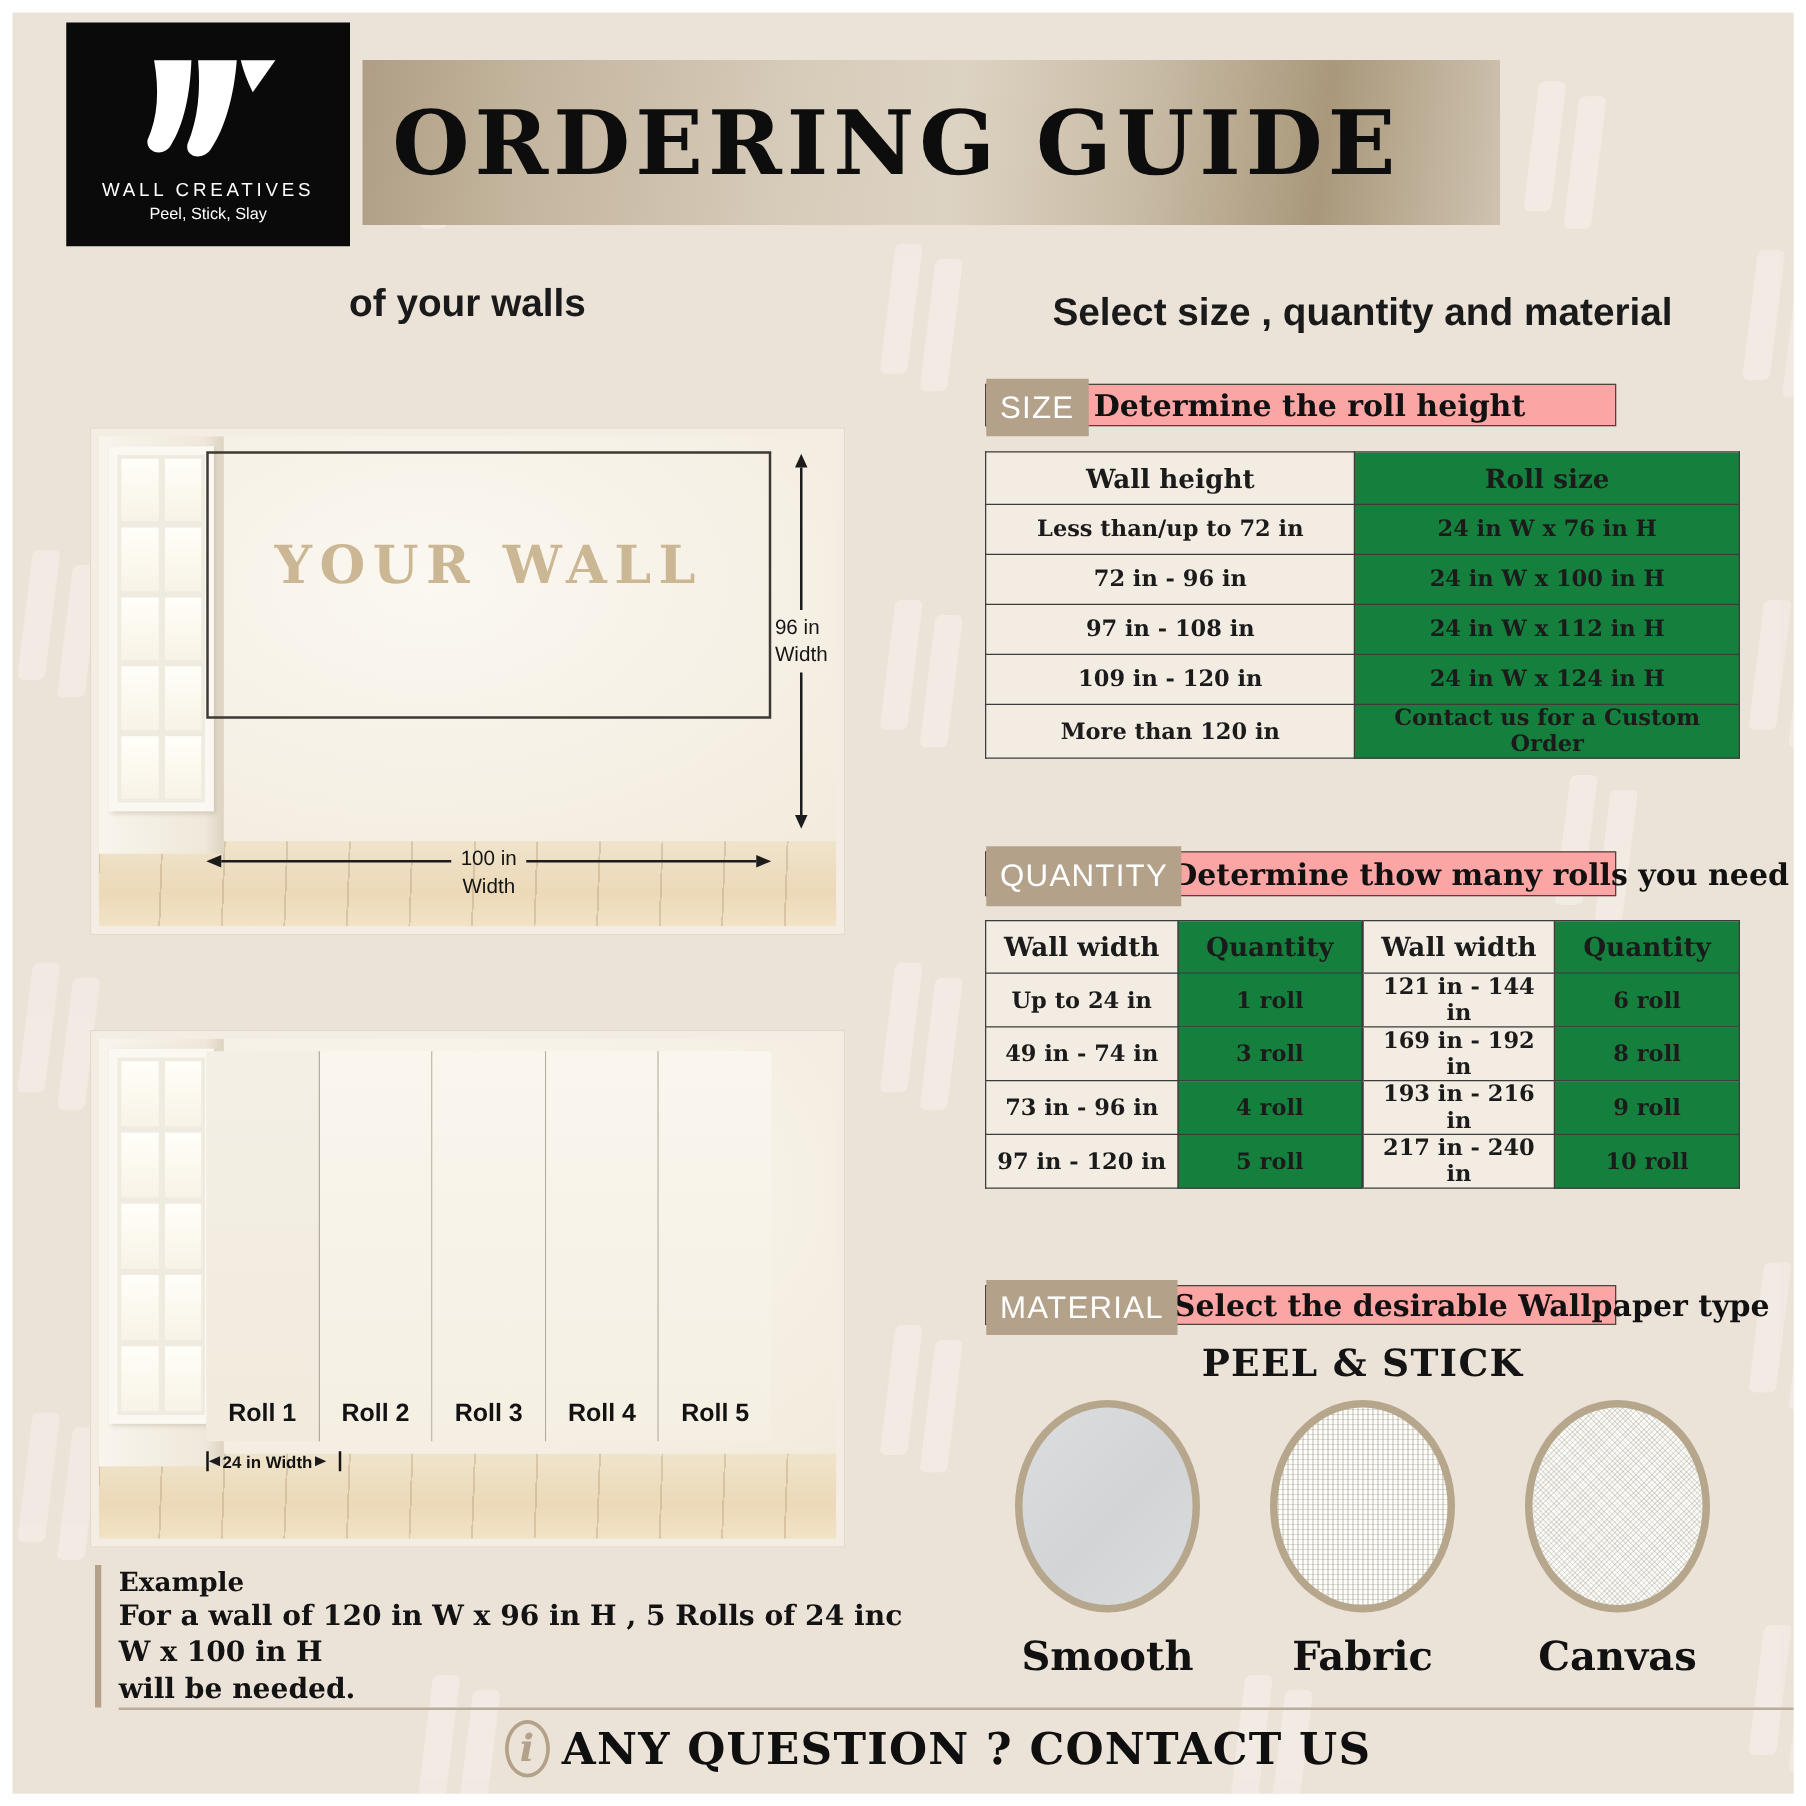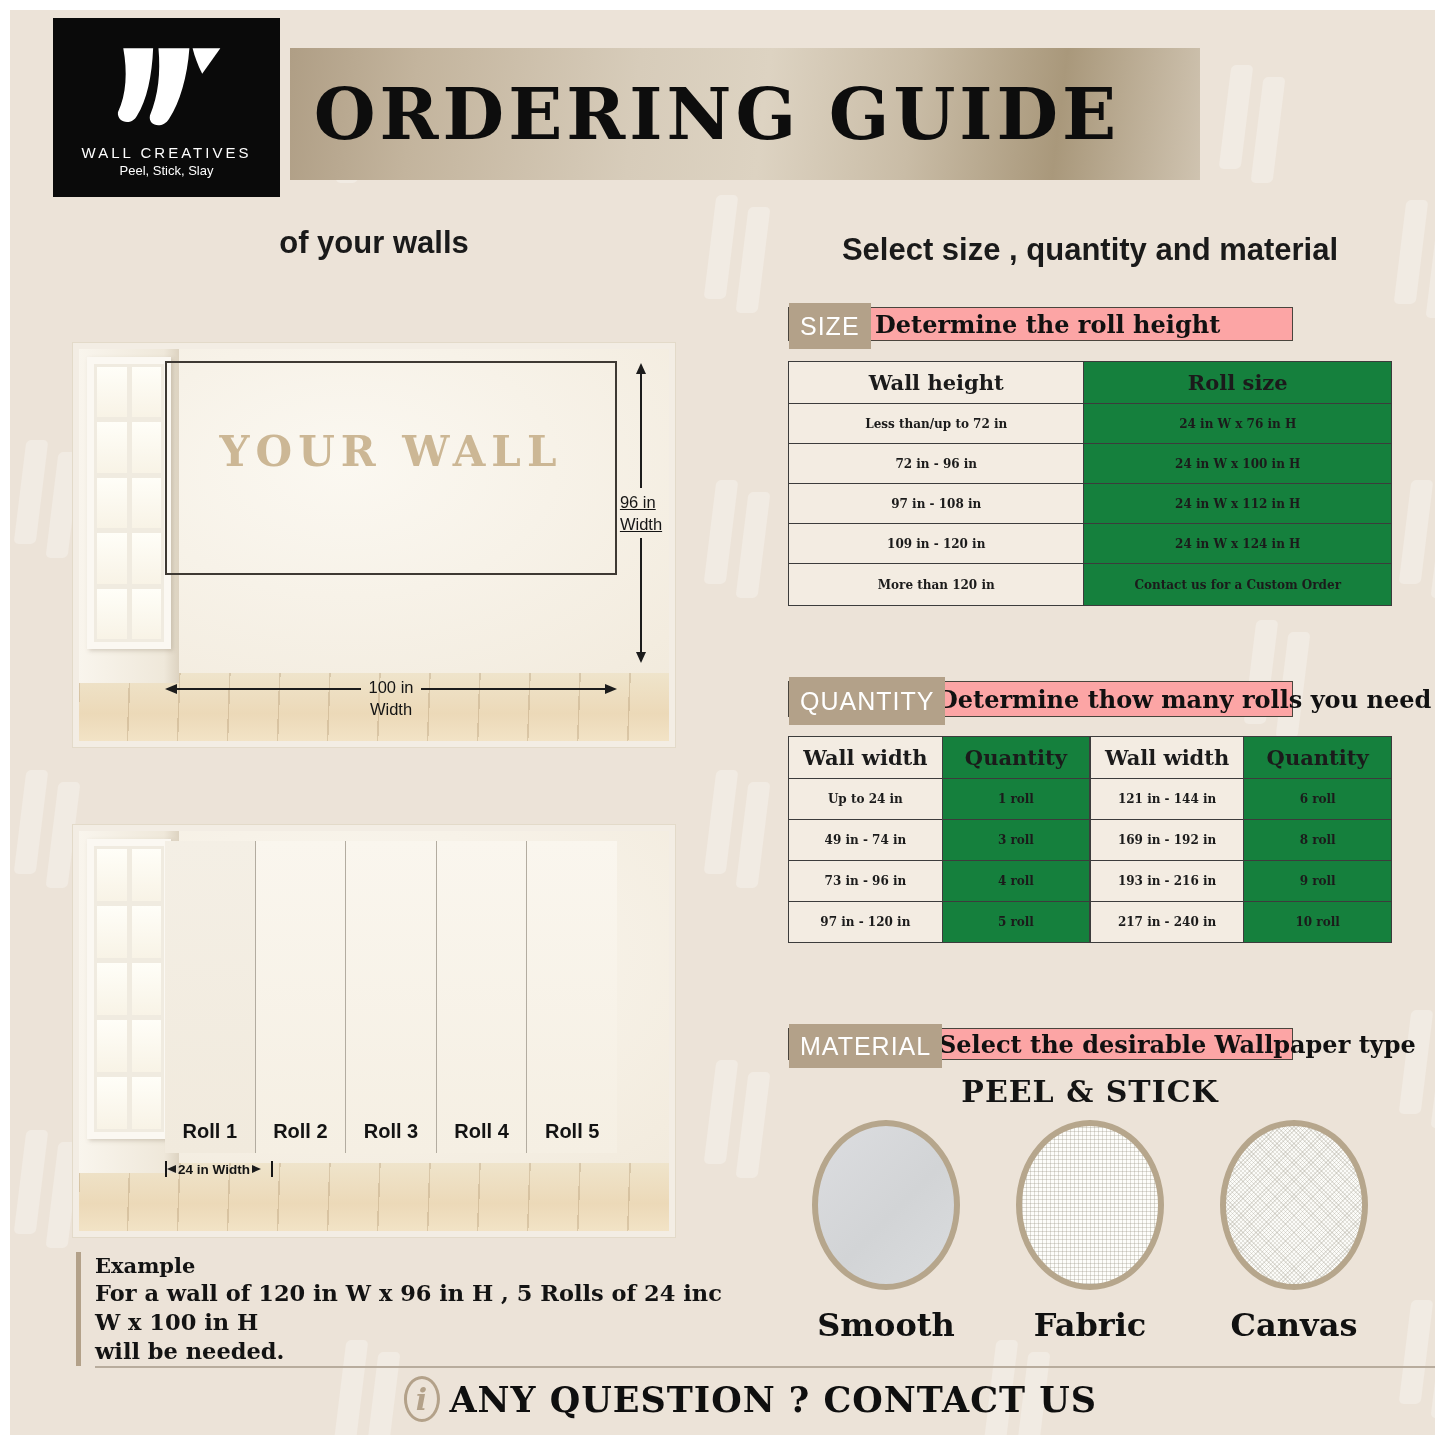--- a/index.html
+++ b/index.html
@@ -37,21 +37,21 @@
   .room-sidewall{position:absolute;left:0;top:0;width:100px;background:linear-gradient(90deg,#f9f5ed 0%,#efe8da 85%,#ddd3c1 100%);}
   .room-window{position:absolute;left:8px;top:8px;width:84px;background:#f0ebe0;border:7px solid #fbf8f2;
     box-sizing:border-box;display:grid;grid-template-columns:1fr 1fr;grid-auto-rows:1fr;gap:5px;padding:3px;
     box-shadow:2px 2px 4px rgba(120,105,80,.25);}
   .pane{background:linear-gradient(180deg,#fffef8,#f8f3e6);}
   .wall-rect{position:absolute;border:2px solid #3e3933;box-sizing:border-box;
     display:flex;align-items:center;justify-content:center;}
   .wall-text{font-family:"DejaVu Serif",serif;font-weight:bold;font-size:42px;letter-spacing:6px;
     color:#ccb795;margin-top:-34px;white-space:nowrap;}
   
-  .vdim{position:absolute;display:flex;flex-direction:column;align-items:center;width:56px;text-decoration:underline;}
+  .vdim{position:absolute;display:flex;flex-direction:column;align-items:center;width:56px;}
   .vline{width:1.6px;background:#1c1c1c;flex:1;}
   .arr{width:0;height:0;border:5.5px solid transparent;}
   .arr-up{border-bottom:11px solid #1c1c1c;border-top:none;}
   .arr-down{border-top:11px solid #1c1c1c;border-bottom:none;}
   .arr-left{border-right:12px solid #1c1c1c;border-left:none;}
   .arr-right{border-left:12px solid #1c1c1c;border-right:none;}
   .dim-label{font-size:16.5px;line-height:22px;color:#161616;text-align:left;padding:3px 0;}
   .hdim{position:absolute;display:flex;align-items:center;}
   .hline{height:1.6px;background:#1c1c1c;flex:1;}
   .hdim-label{display:flex;flex-direction:column;align-items:center;font-size:16.5px;line-height:22px;
@@ -76,21 +76,21 @@
   
   .section-bar{position:absolute;left:778px;width:505px;box-sizing:border-box;background:#fca5a5;
     border:1.6px solid #4a453d;display:flex;align-items:center;z-index:2;}
   .section-label{position:absolute;left:0;top:-5px;bottom:-9px;background:#b3a189;color:#ffffff;
     display:flex;align-items:center;padding:0 11px;font-size:25px;letter-spacing:1px;}
   .section-title{font-family:"DejaVu Serif",serif;font-weight:bold;font-size:24px;color:#111;white-space:nowrap;}
   .data-table{position:absolute;left:778px;width:604px;border-collapse:collapse;z-index:2;
     font-family:"DejaVu Serif",serif;font-weight:bold;color:#1b1b1b;}
   .data-table th,.data-table td{border:1.6px solid #3c3c3c;text-align:center;vertical-align:middle;padding:0 4px;}
   .data-table th{font-size:21px;}
-  .data-table td{font-size:12px;}
+  .data-table td{font-size:18px;}
   .c-light{background:#f3ece2;}
   .c-tan{background:#15803d;}
   .sep{border-left-width:2.6px !important;}
   .peel-stick{position:absolute;left:778px;top:1064px;width:604px;text-align:center;
     font-family:"DejaVu Serif",serif;font-weight:bold;font-size:30px;letter-spacing:1px;z-index:2;}
   
   .swatch-row{position:absolute;left:778px;top:1110px;width:604px;display:flex;justify-content:space-between;z-index:2;}
   .swatch{width:196px;display:flex;flex-direction:column;align-items:center;}
   .swatch-circle{width:136px;height:158px;border:6px solid #b6a68c;border-radius:50%;box-sizing:content-box;}
   .sw-smooth{background:linear-gradient(135deg,#dcdde0 0%,#d2d4d6 55%,#dadcde 100%);}

